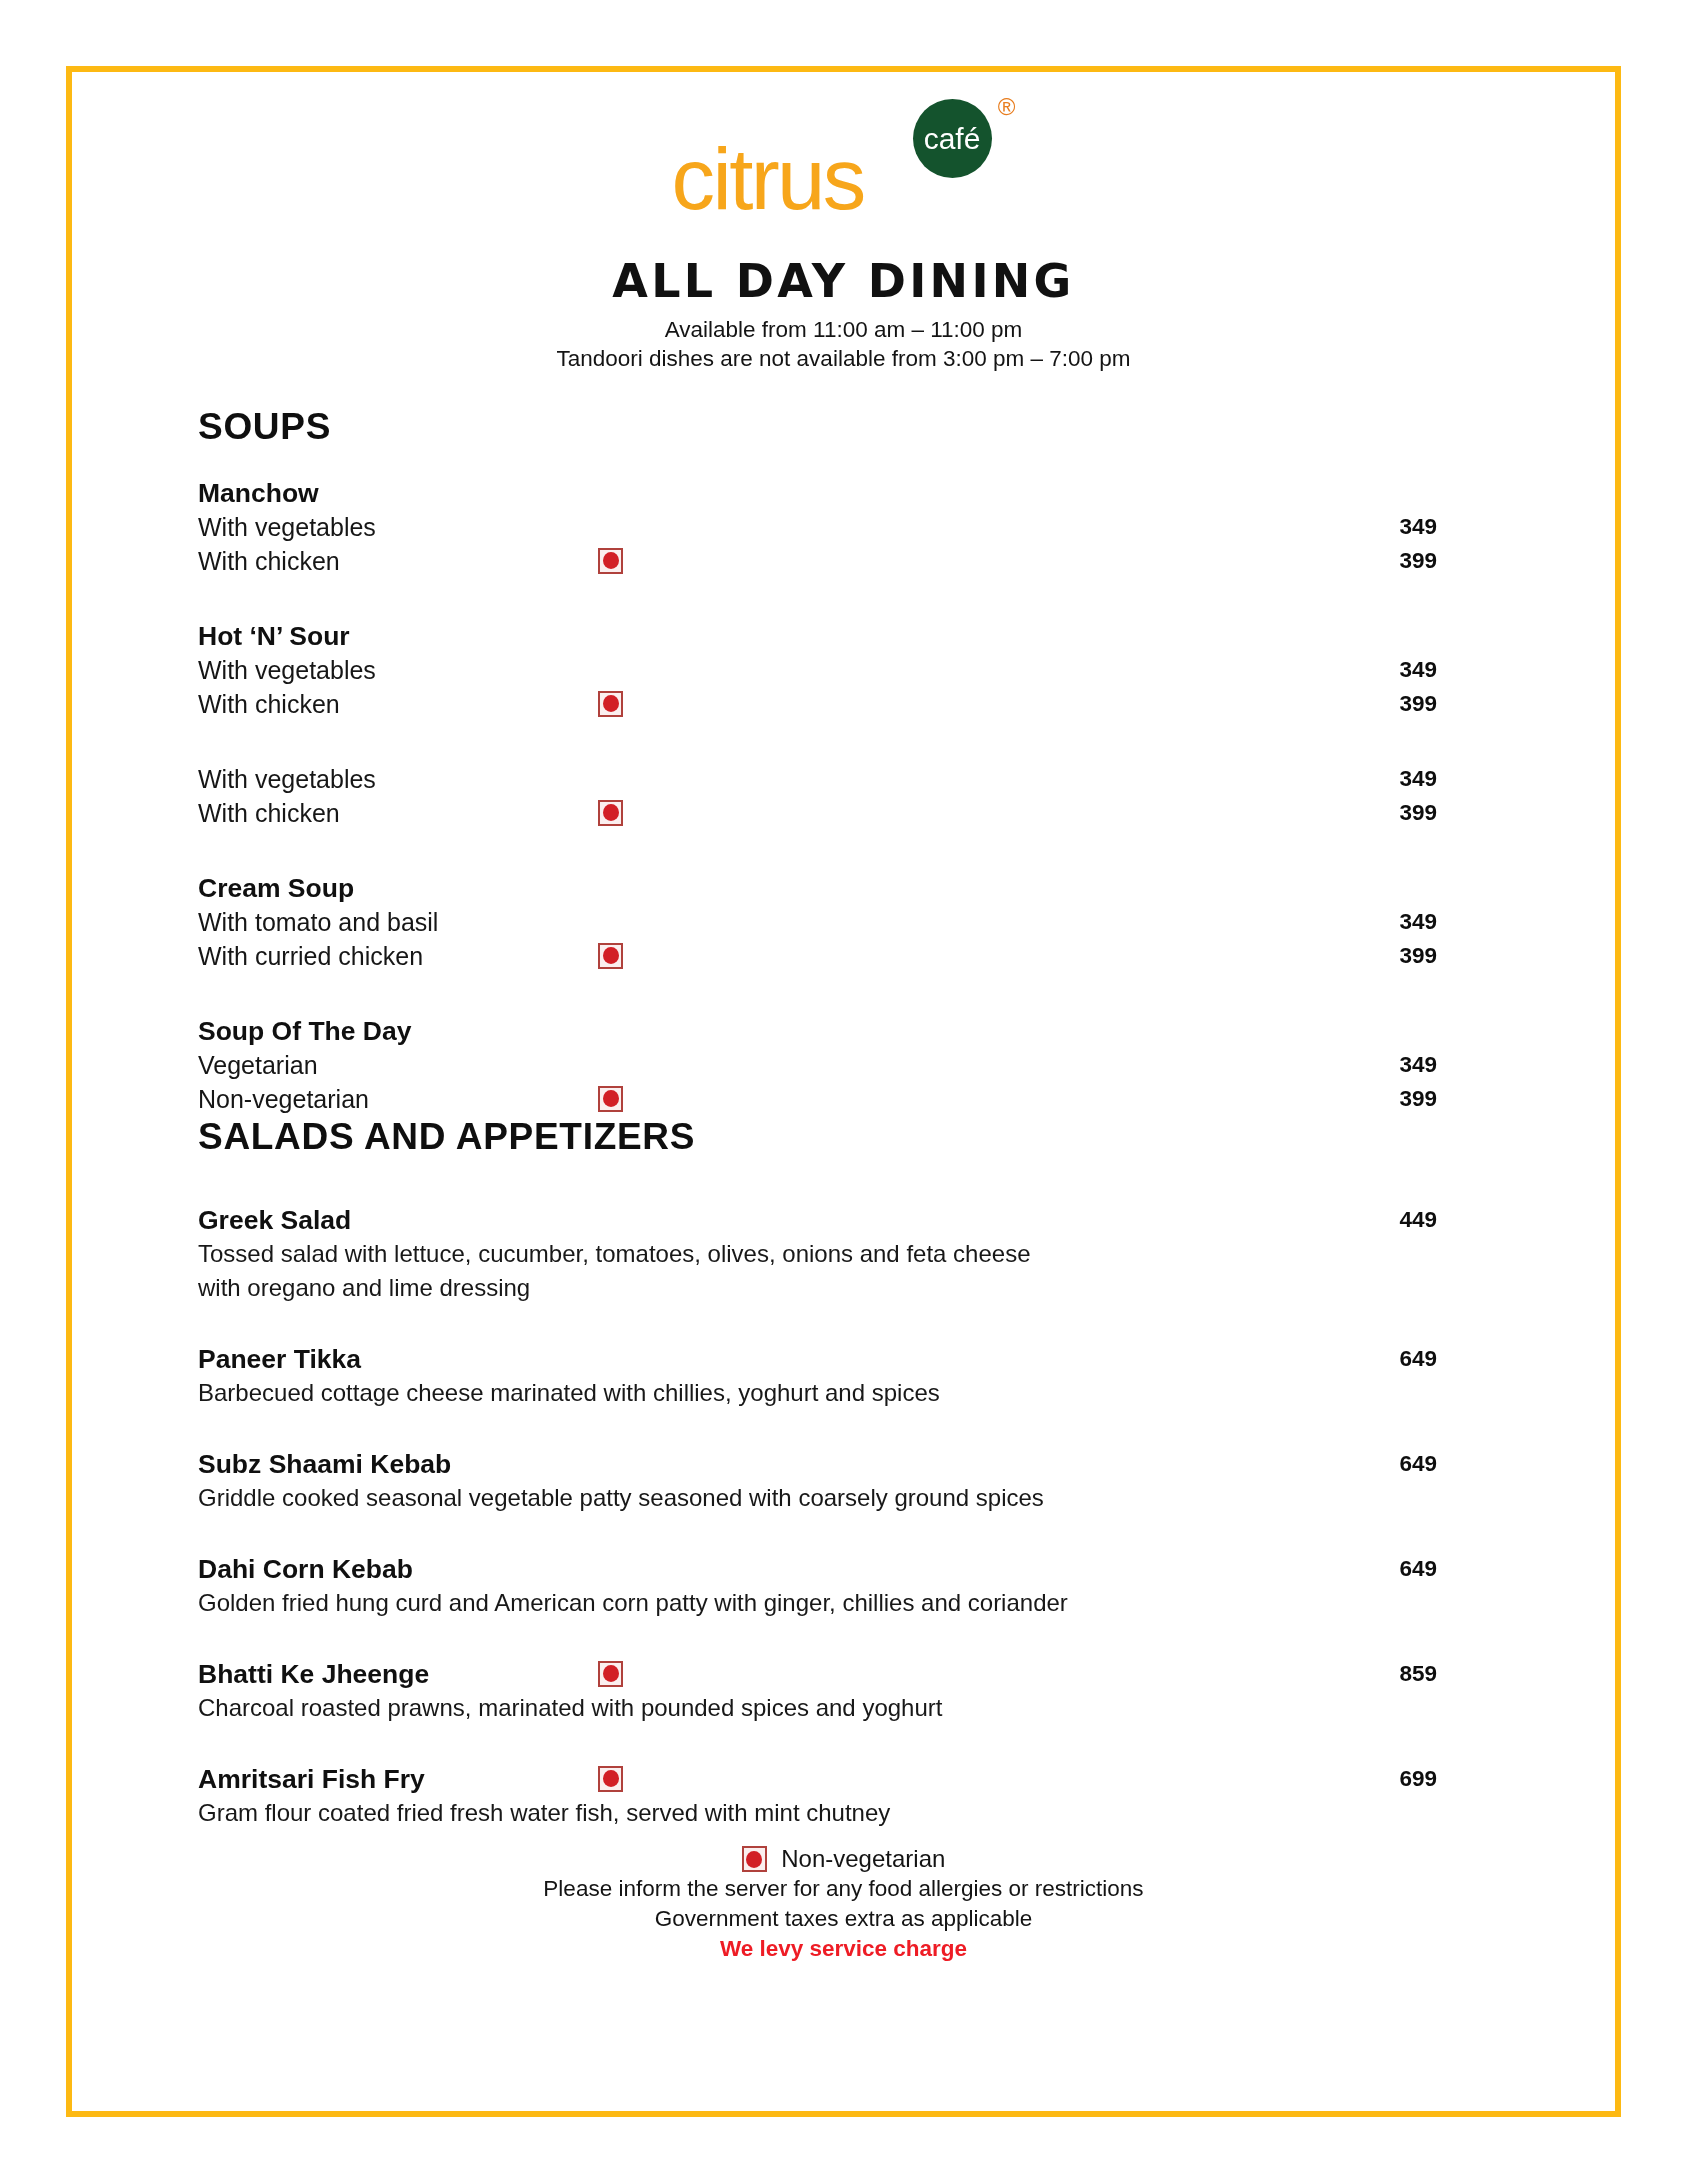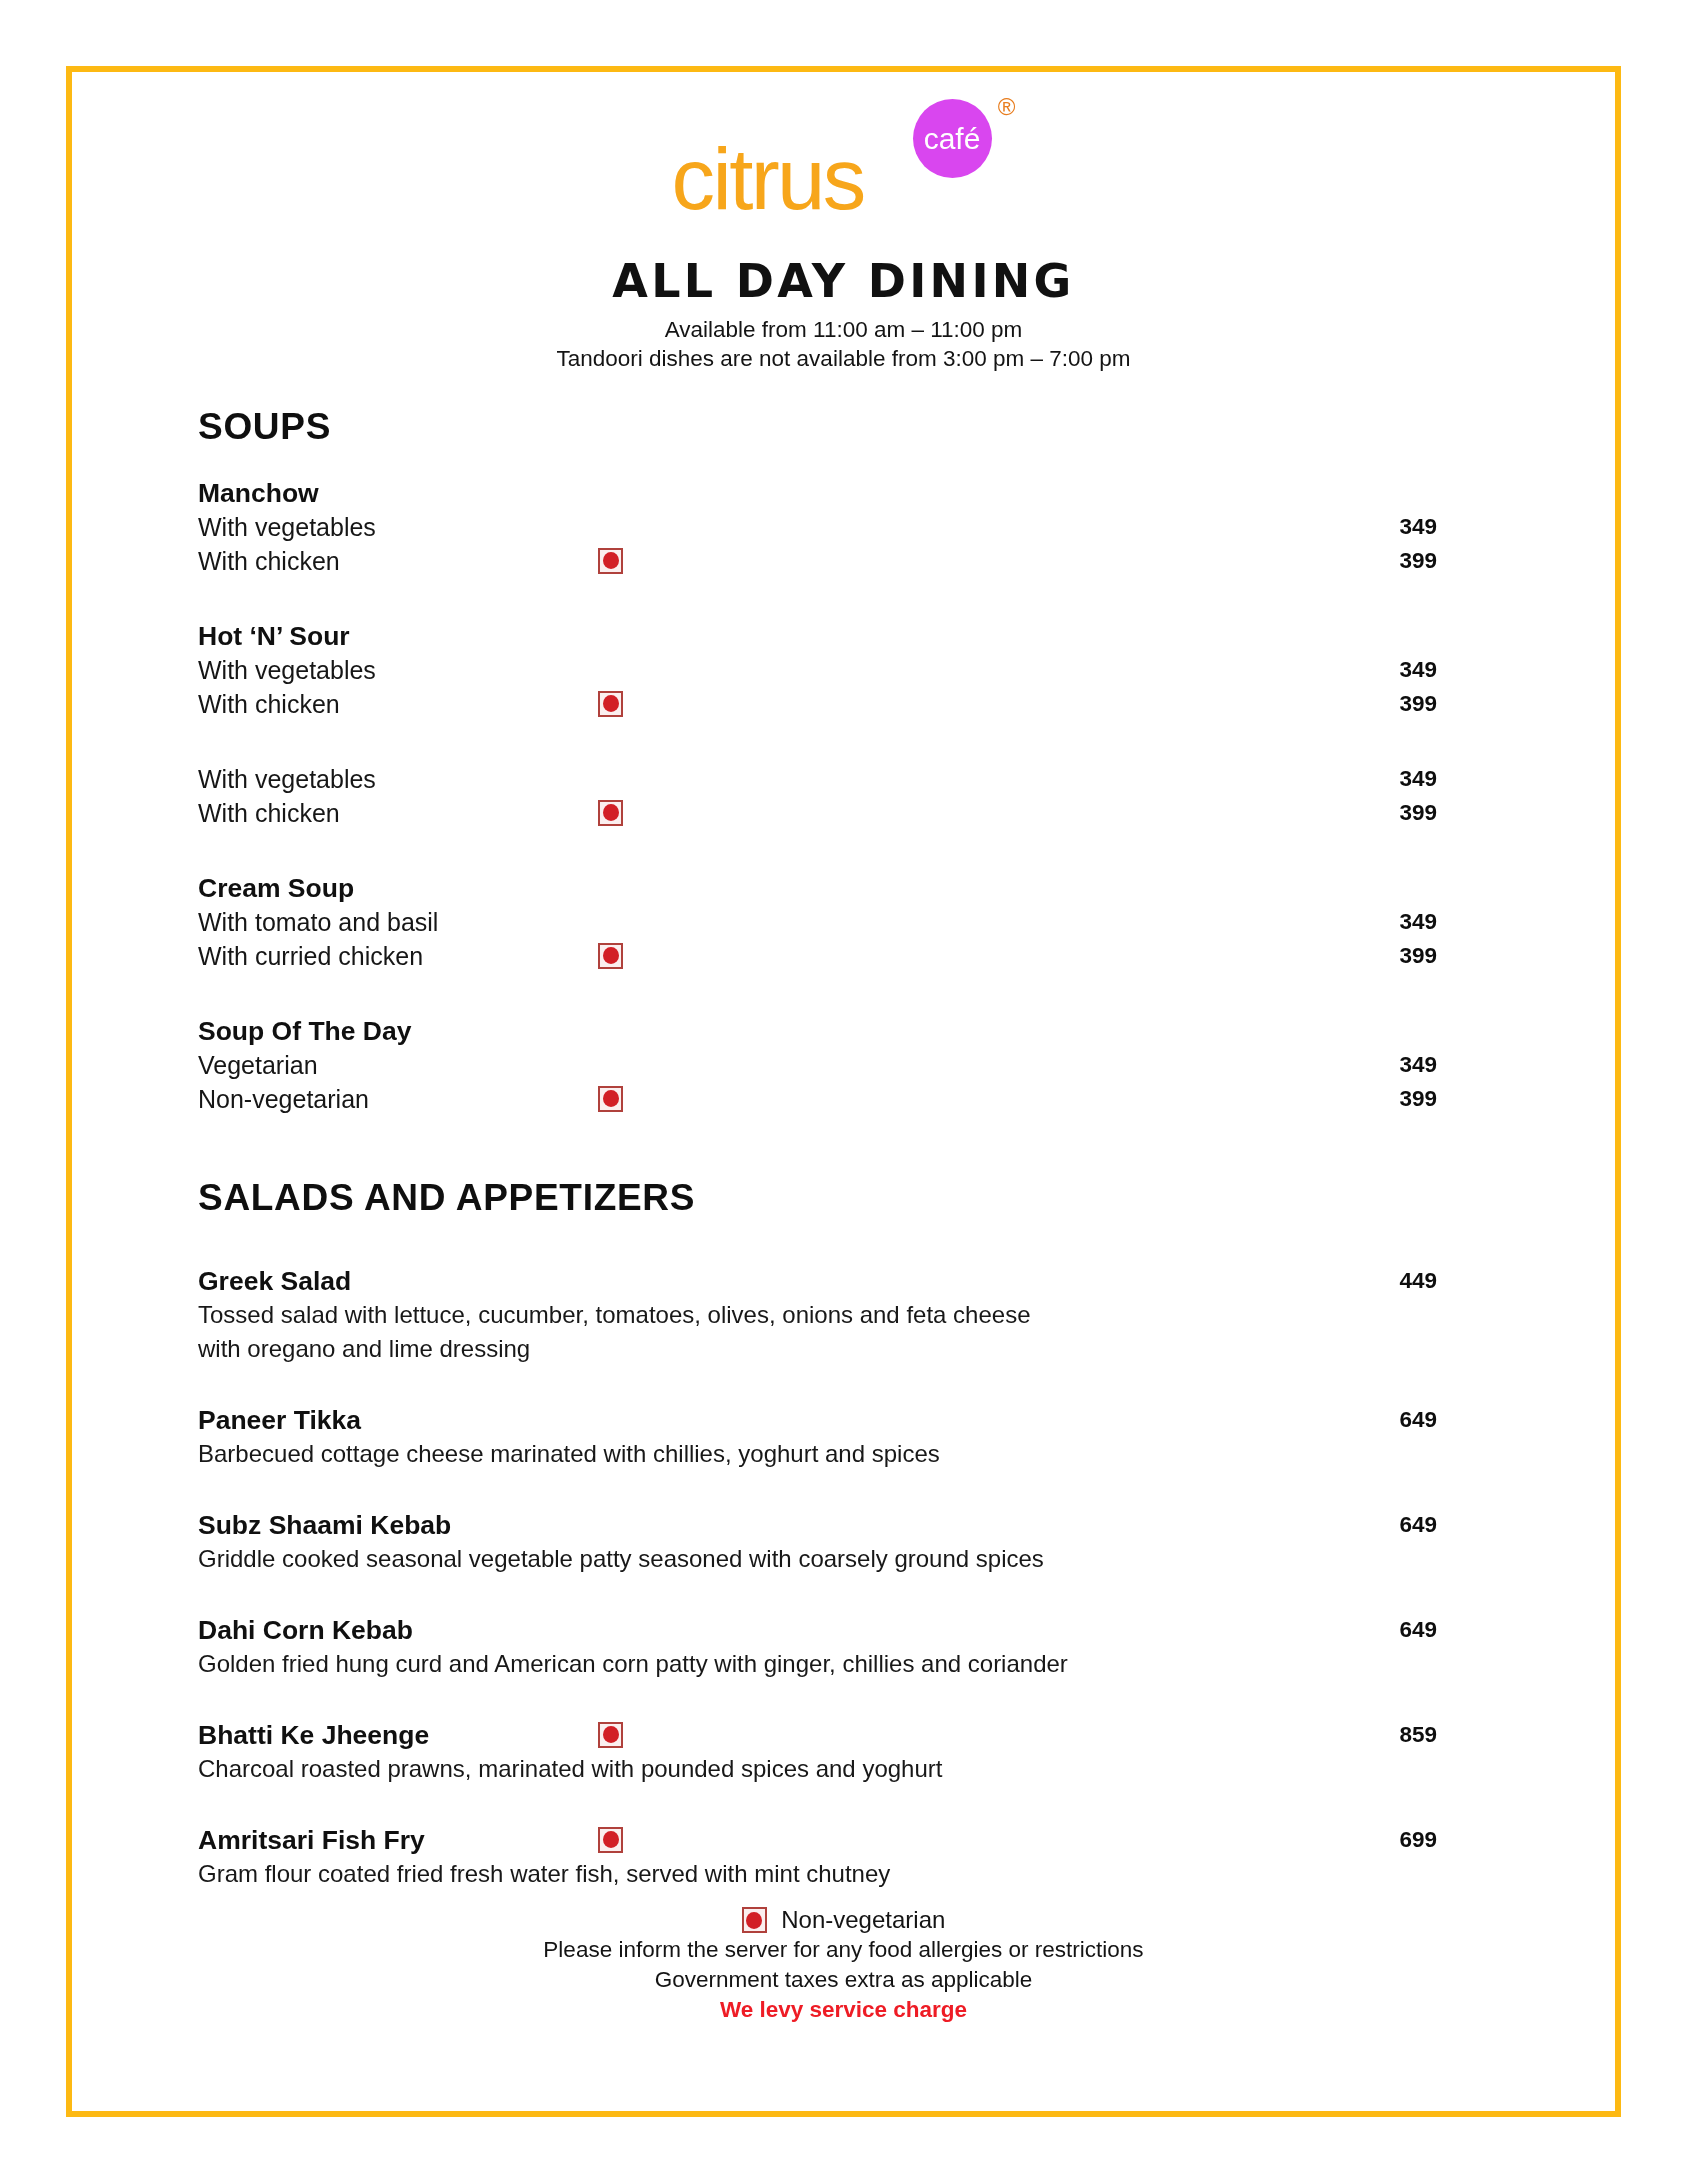--- a/index.html
+++ b/index.html
@@ -20,21 +20,21 @@
   
   .logo-wrap { margin:99px auto 0 auto; width:344px; height:126px; position:relative; }
   .logo-brand {
     position:absolute; left:0; bottom:2.6px; z-index:2;
     font-size:87px; font-weight:400; letter-spacing:-2.6px;
     color:#F7A61B; line-height:1;
   }
   .logo-circle {
     position:absolute; top:0; right:24px; z-index:1;
     width:79px; height:79px; border-radius:50%;
-    background:#d946ef;
+    background:#14532d;
     display:flex; align-items:center; justify-content:center;
   }
   .logo-badge { color:#ffffff; font-size:30px; font-weight:400; letter-spacing:0; }
   .logo-reg {
     position:absolute; top:-4px; right:0; z-index:2;
     font-size:24px; color:#E87D1E; line-height:1;
   }
 
   .menu-title {
     margin:30px 0 0 0; text-align:center;
@@ -46,21 +46,21 @@
   .subtitle.first { margin-top:6.6px; }
 
   
   .content { margin-left:198px; width:1239px; }
 
   .section-heading {
     margin:0; font-size:37px; font-weight:700; line-height:42px;
     letter-spacing:0.7px; color:#0f0f0f;
   }
   .section-heading.soups { margin-top:33px; }
-  .section-heading.salads { margin-top:61px; }
+  .section-heading.salads { }
 
   .group { margin-top:41px; }
   .group.first { margin-top:28px; }
   .item-name { font-size:26.5px; font-weight:700; line-height:34px; color:#101010; }
   .variant-row { position:relative; line-height:34px; height:34px; }
   .variant-label { font-size:25px; color:#161616; }
   .price {
     position:absolute; right:0; top:0;
     font-size:22.5px; font-weight:700; line-height:34px; color:#0e0e0e;
   }

